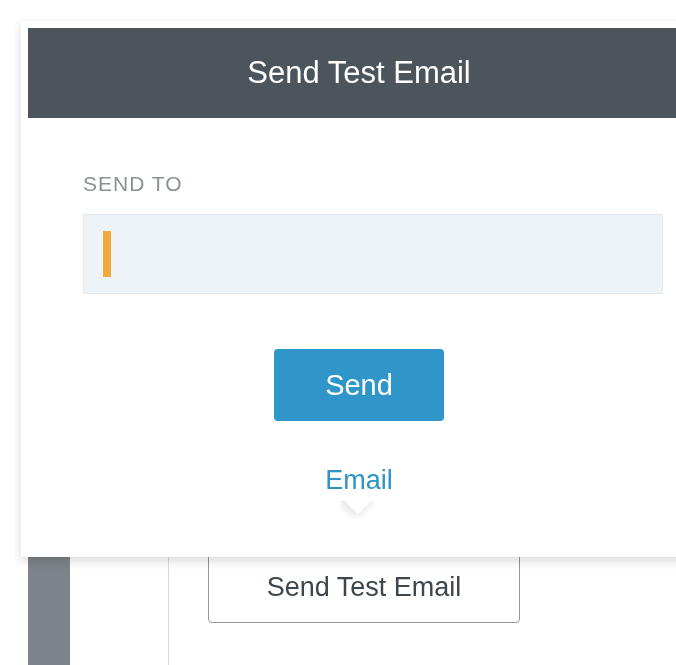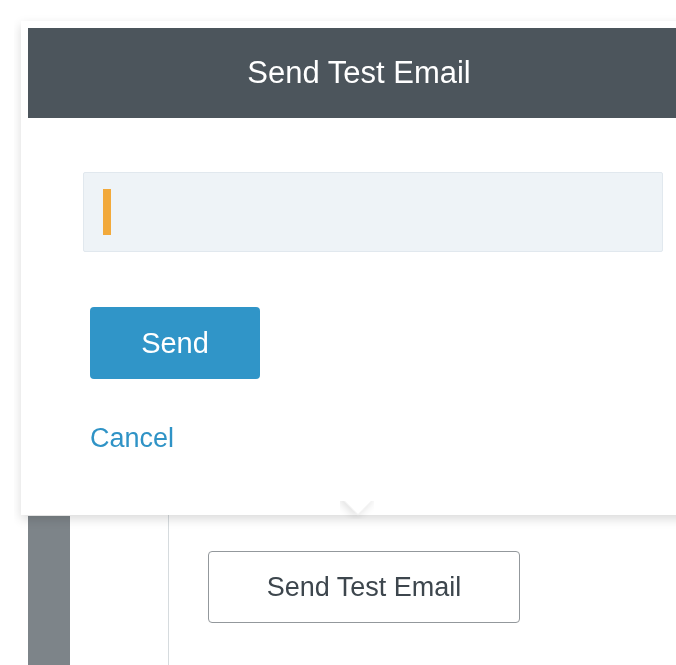--- a/index.html
+++ b/index.html
@@ -110,20 +110,21 @@
       border: none;
       background: transparent;
       outline: none;
       font-size: 22px;
       padding-left: 6px;
       color: #3d464d;
     }
     .actions {
       display: flex;
       flex-direction: column;
+      align-items: center;
       margin-top: 48px;
       gap: 30px;
     }
     .send-btn {
       width: 170px;
       height: 72px;
       background: #3095c8;
       color: #fff;
       border: none;
       border-radius: 4px;
@@ -167,24 +168,25 @@
   <div class="backdrop-left"></div>
   <div class="card"></div>
   <button class="inner-button">Send Test Email</button>
 </div>
 
 <div class="modal">
   <div class="modal-header">
     <div class="modal-title">Send Test Email</div>
   </div>
   <div class="modal-body">
+    <div class="field-label">SEND TO</div>
     <div class="input-wrap">
       <div class="cursor-bar"></div>
       <input type="text" class="input-field" value="" style="">
     </div>
     <div class="actions">
       <button class="send-btn">Send</button>
-      <a class="cancel-link">Cancel</a>
+      <a class="cancel-link">Email</a>
     </div>
   </div>
 </div>
 
 <div class="arrow"></div>
 
 </body></html>

